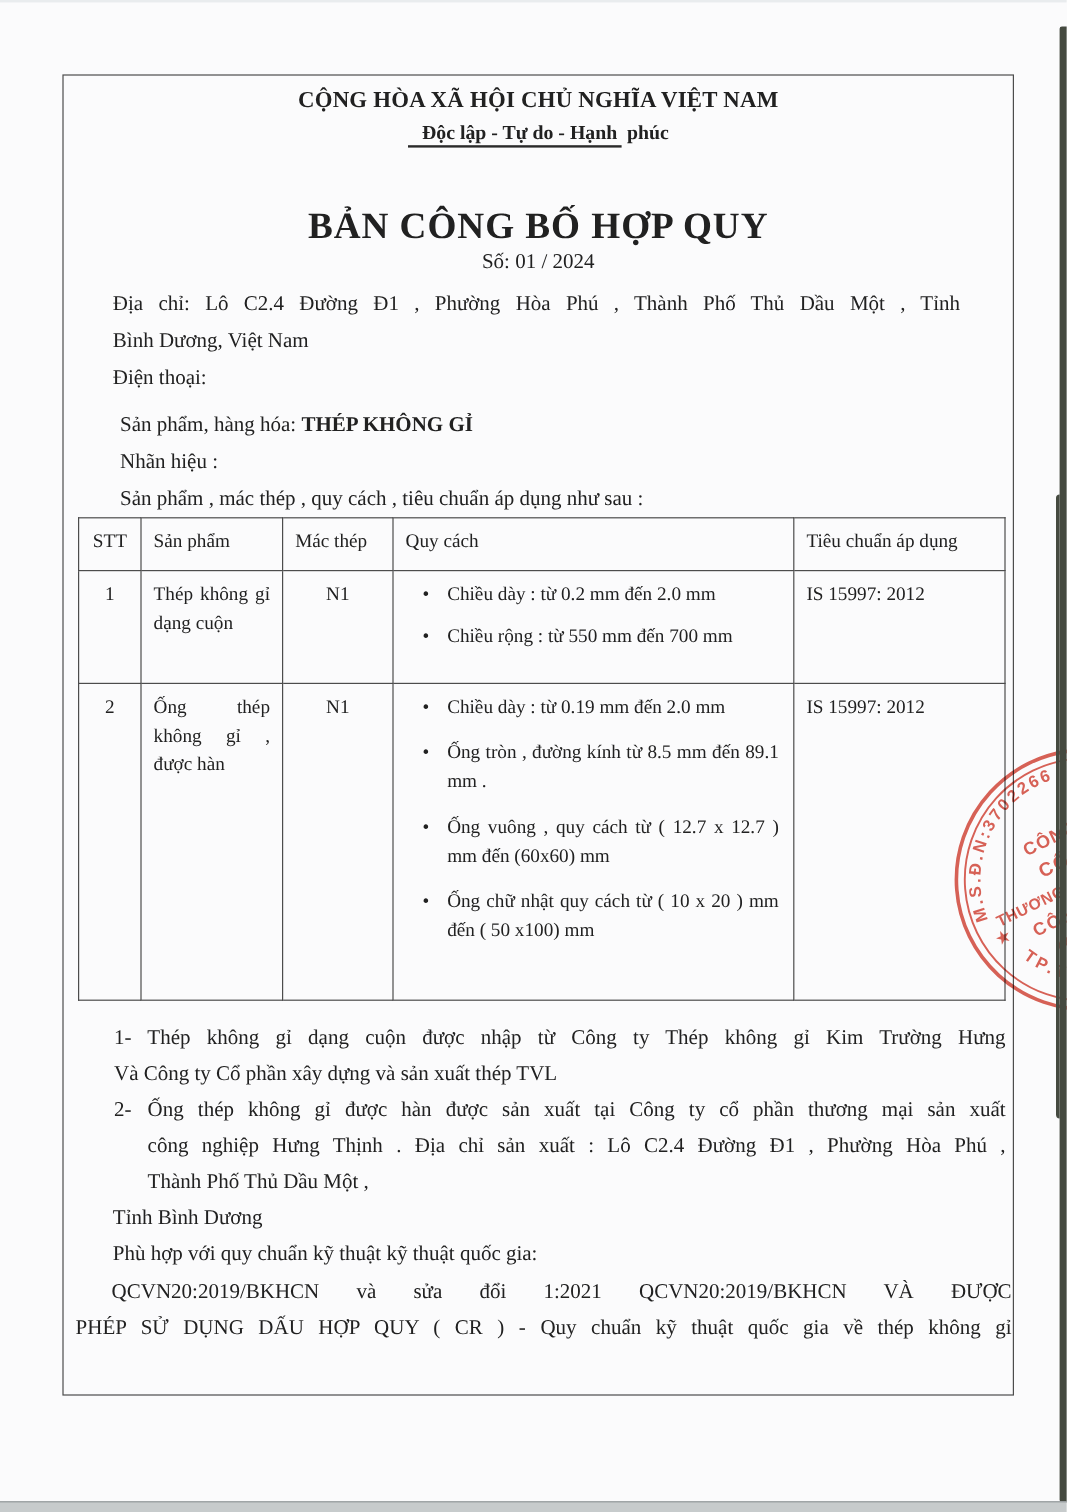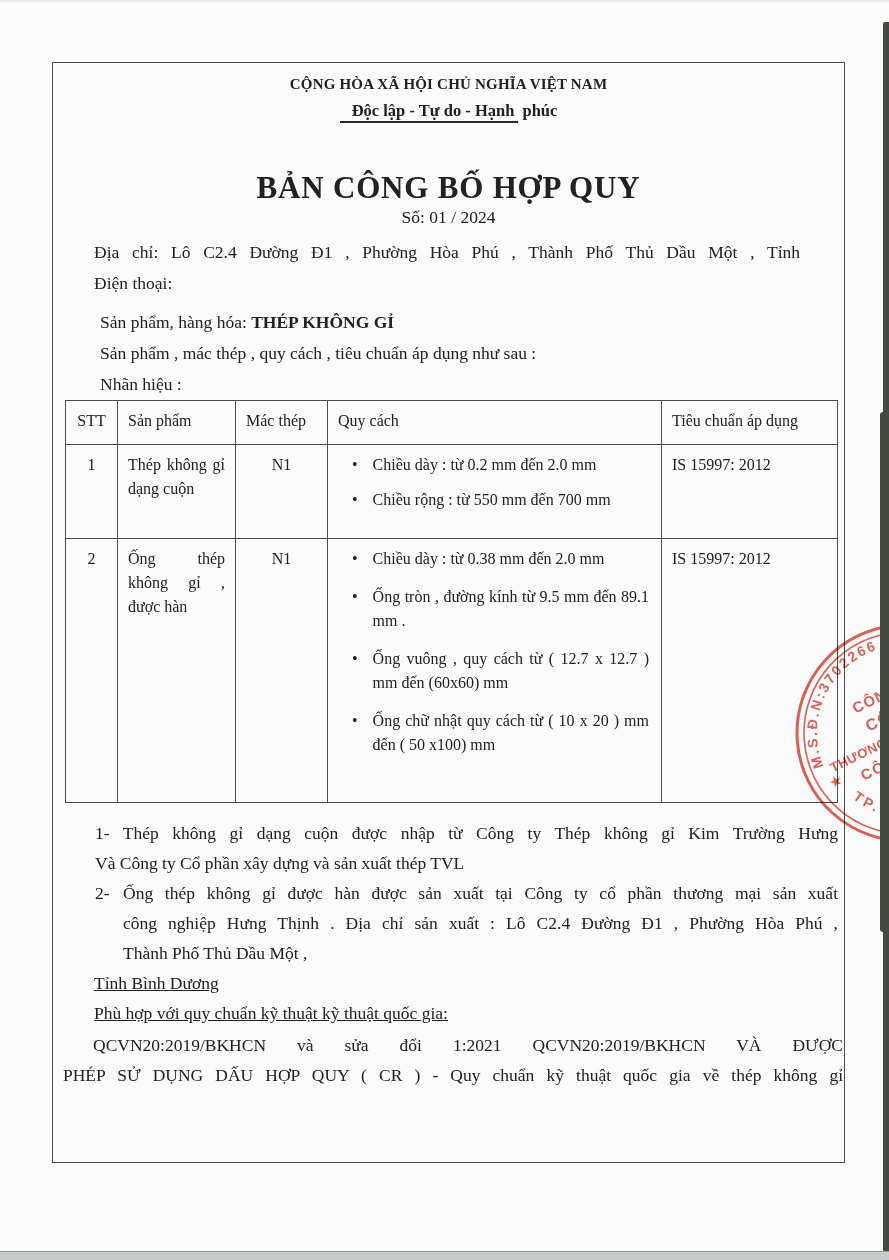--- a/index.html
+++ b/index.html
@@ -9,21 +9,21 @@
     font-family:"Liberation Serif","DejaVu Serif",serif;
     font-size:17.5px;
   }
   .frame{
     position:absolute;left:52px;top:62px;width:793px;height:1101px;
     border:1.5px solid #4c4c4c;box-sizing:border-box;
     padding:9px 12px 0 12px;
   }
   .center{text-align:center;}
   .jl{text-align:justify;text-align-last:justify;}
-  .nat{font-size:15px;font-weight:bold;letter-spacing:.2px;line-height:24px;}
+  .nat{font-size:19px;font-weight:bold;letter-spacing:.2px;line-height:24px;}
   .motto{font-size:16.5px;font-weight:bold;line-height:24px;margin-top:3px;}
   .motto .ul{border-bottom:2px solid #2a2a2a;padding:0 4px 1px 12px;}
   .doc-title{margin-top:50px;font-size:31px;font-weight:bold;letter-spacing:.8px;line-height:30px;}
   .doc-num{margin-top:2px;font-size:17.5px;line-height:24px;}
   .org{margin-top:8px;margin-left:29px;width:706px;line-height:31px;}
   .pgroup{margin-top:8px;margin-left:35px;line-height:31px;}
   .pgroup b{font-weight:bold;}
   table{margin-top:0;border-collapse:collapse;width:772px;font-size:16px;line-height:1.5;table-layout:fixed;}
   th,td{border:1.5px solid #4c4c4c;vertical-align:top;font-weight:normal;padding:8px 10px;text-align:left;}
   col.c1{width:52px;}col.c2{width:118px;}col.c3{width:92px;}col.c4{width:334px;}col.c5{width:176px;}
@@ -37,21 +37,21 @@
   .spec-cell{padding:8px 12px 8px 24px;}
   .spec-list{margin:0;padding:0;list-style:none;}
   .spec-item{display:flex;gap:15px;margin-bottom:11px;}
   tr.r2 .spec-item{margin-bottom:14px;}
   .spec-item .blt{flex:0 0 auto;}
   .spec-item .qtext{flex:1;text-align:justify;}
   .notes{margin-top:15px;margin-left:30px;width:743px;line-height:30px;}
   .note2{display:flex;}
   .note2 .marker{flex:0 0 28px;}
   .note2 .ntext{flex:1;}
-  .pline{margin-left:-1px;text-decoration:underline;}
+  .pline{margin-left:-1px;}
   .reg{margin:2px 0 0 -2px;width:780px;line-height:30px;}
   .reg1{text-indent:30px;}
   .stamp{position:absolute;left:765px;top:593px;opacity:.93;mix-blend-mode:multiply;}
   .stamp circle{stroke:#d8564a;fill:none;}
   .stamp text{fill:#d8564a;font-family:"Liberation Sans","DejaVu Sans",sans-serif;font-weight:bold;}
   .ring-t{font-size:14px;letter-spacing:2.2px;}
   .ring-b{font-size:14px;letter-spacing:3.2px;}
   .star-t{font-size:15px;}
   .sc1{font-size:15px;letter-spacing:1px;}
   .sc2{font-size:16px;letter-spacing:1.5px;}
@@ -72,27 +72,28 @@
   <div class="frame">
 
     <div class="nat center">CỘNG HÒA XÃ HỘI CHỦ NGHĨA VIỆT NAM</div>
     <div class="motto center"><span class="ul">Độc lập - Tự do - Hạnh</span><span> phúc</span></div>
 
     <div class="doc-title center">BẢN CÔNG BỐ HỢP QUY</div>
     <div class="doc-num center">Số: 01 / 2024</div>
 
     <div class="org">
       <div class="jl">Địa chỉ: Lô C2.4 Đường Đ1 , Phường Hòa Phú , Thành Phố Thủ Dầu Một , Tỉnh</div>
+      <div>Bình Dương, Việt Nam</div>
       <div>Điện thoại:</div>
     </div>
 
     <div class="pgroup">
       <div><span>Sản phẩm, hàng hóa: </span><b>THÉP KHÔNG GỈ</b></div>
+      <div>Nhãn hiệu :</div>
       <div>Sản phẩm , mác thép , quy cách , tiêu chuẩn áp dụng như sau :</div>
-      <div>Nhãn hiệu :</div>
     </div>
 
     <table>
       <colgroup>
           <col class="c1">
           <col class="c2">
           <col class="c3">
           <col class="c4">
           <col class="c5">
         </colgroup>
@@ -123,25 +124,25 @@
         <td class="std-cell">IS 15997: 2012</td>
       </tr>
       <tr class="r2">
         <td class="stt-cell">2</td>
         <td class="name-cell">Ống thép không gỉ , được hàn</td>
         <td class="grade-cell">N1</td>
         <td class="spec-cell">
           <ul class="spec-list">
             <li class="spec-item">
                   <span class="blt">•</span>
-                  <span class="qtext">Chiều dày : từ 0.38 mm đến 2.0 mm</span>
-                </li>
-            <li class="spec-item">
-                  <span class="blt">•</span>
-                  <span class="qtext">Ống tròn , đường kính từ 9.5 mm đến 89.1 mm .</span>
+                  <span class="qtext">Chiều dày : từ 0.19 mm đến 2.0 mm</span>
+                </li>
+            <li class="spec-item">
+                  <span class="blt">•</span>
+                  <span class="qtext">Ống tròn , đường kính từ 8.5 mm đến 89.1 mm .</span>
                 </li>
             <li class="spec-item">
                   <span class="blt">•</span>
                   <span class="qtext">Ống vuông , quy cách từ ( 12.7 x 12.7 ) mm đến (60x60) mm</span>
                 </li>
             <li class="spec-item">
                   <span class="blt">•</span>
                   <span class="qtext">Ống chữ nhật quy cách từ ( 10 x 20 ) mm đến ( 50 x100) mm</span>
                 </li>
           </ul>

